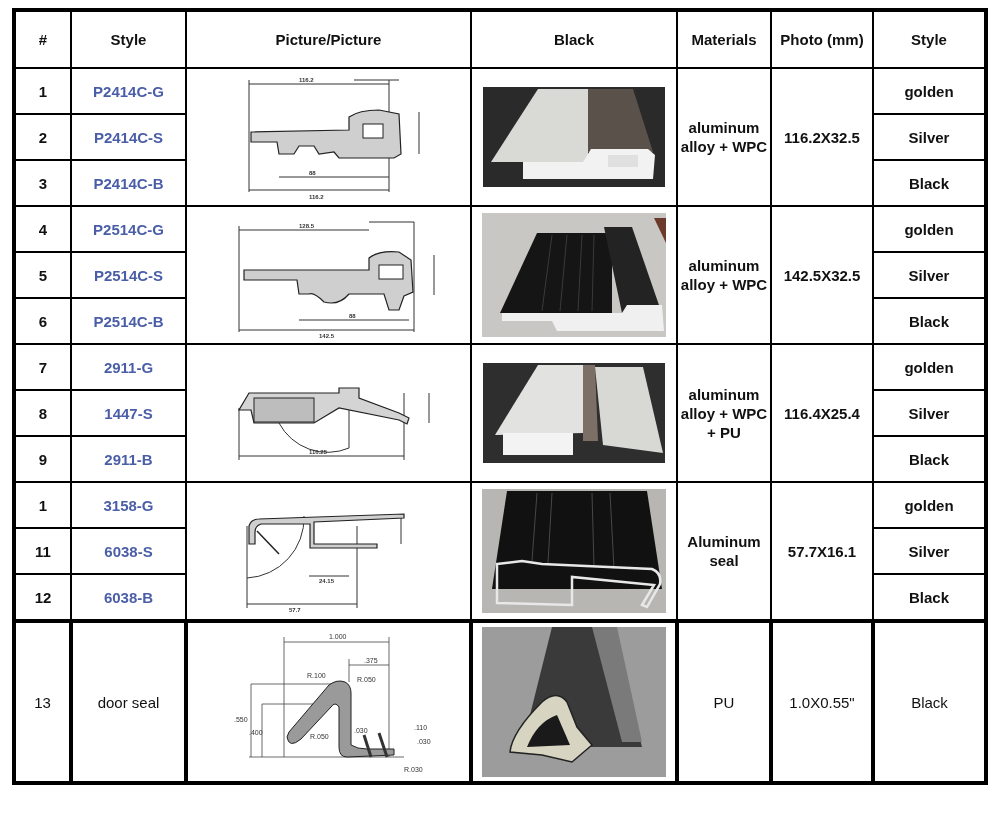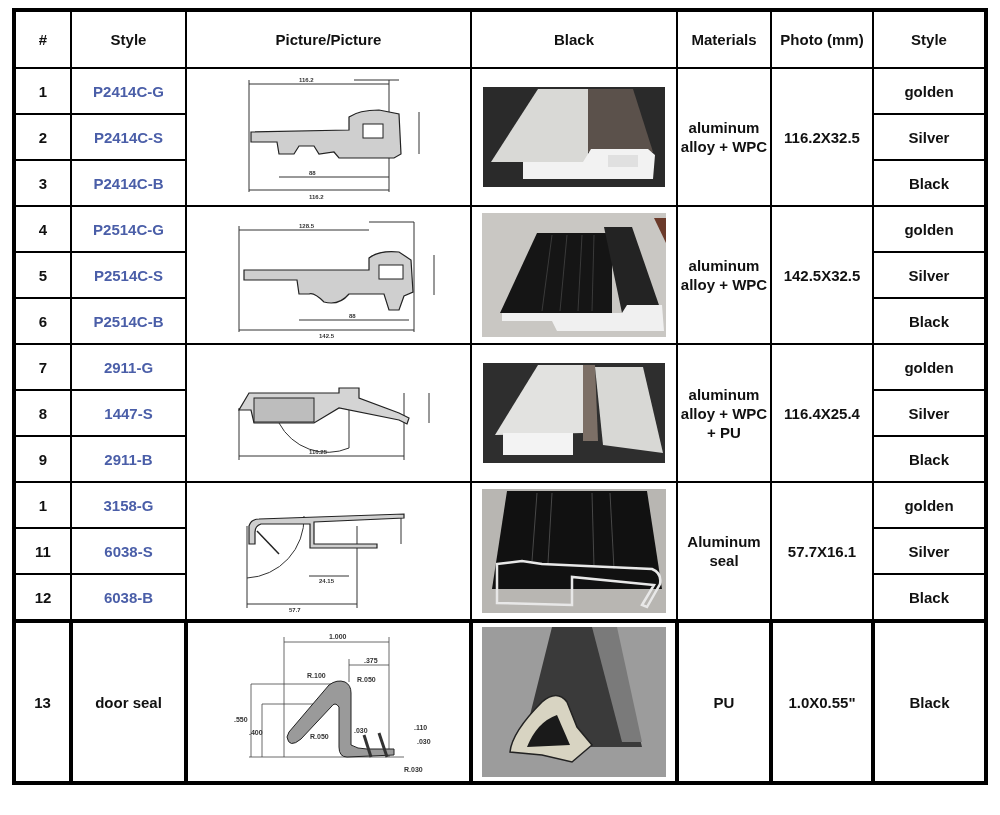--- a/index.html
+++ b/index.html
@@ -7,21 +7,21 @@
   table.spec{position:absolute;left:12px;top:8px;border-collapse:collapse;table-layout:fixed;width:972px;border:4px solid #000;}
   table.spec td, table.spec th{border:2px solid #000;text-align:center;vertical-align:middle;padding:0;font-size:15px;line-height:19px;}
   table.spec th{font-weight:bold;font-size:15px;height:55px;}
   td.num{font-size:15px;}
   td.num.b{font-weight:bold;}
   td.style{color:#4a5ea8;font-size:15px;}
   td.img{padding:0;}
   .drawing{width:280px;height:130px;display:block;margin:0 auto;}
   .photo{display:block;margin:0 auto;}
   tr.r td{height:44px;font-weight:bold;}
-  tr.last td{height:158px;border-width:4px;font-weight:bold;}
+  tr.last td{height:158px;border-width:4px;}
   tr.last td.img{border-width:4px;}
 </style>
 </head>
 <body>
 
 <table class="spec">
   <colgroup>
     <col style="width:57px">
       <col style="width:115px">
       <col style="width:285px">

